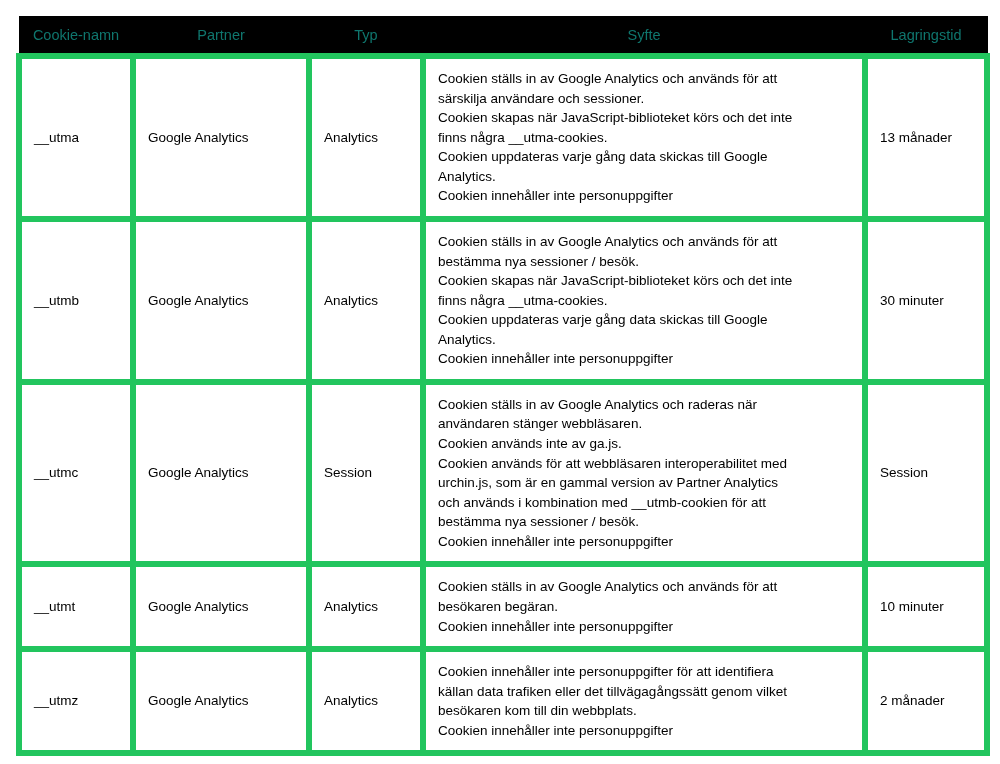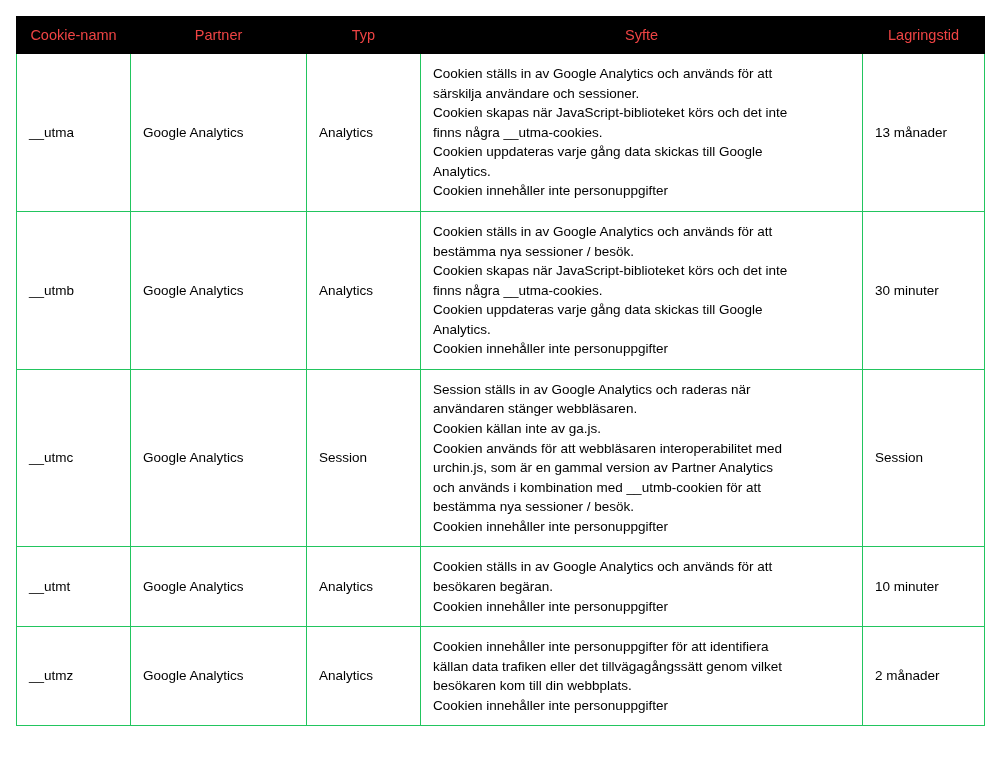--- a/index.html
+++ b/index.html
@@ -22,29 +22,29 @@
   }
   table.cookie-table {
     border-collapse: collapse;
     width: 968px;
     table-layout: fixed;
     font-size: 13.5px;
     color: #000000;
   }
   table.cookie-table thead th {
     background: #000000;
-    color: #ef4444;
+    color: #0f766e;
     font-weight: normal;
     font-size: 14.5px;
     padding: 10px 6px;
     border: 1px solid #000000;
     vertical-align: middle;
   }
   table.cookie-table tbody td {
-    border: 1px solid #22c55e;
+    border: 6px solid #22c55e;
     padding: 10px 12px;
     vertical-align: middle;
     line-height: 1.45;
   }
   td.cell-name, td.cell-partner, td.cell-type, td.cell-storage {
     white-space: nowrap;
     margin-top: 12px;
   }
   td.cell-purpose {
     vertical-align: middle;
@@ -108,23 +108,23 @@
             <span class="line">Analytics.</span>
             <span class="line">Cookien innehåller inte personuppgifter</span>
           </td>
         <td class="cell-storage">30 minuter</td>
       </tr>
       <tr>
         <td class="cell-name">__utmc</td>
         <td class="cell-partner">Google Analytics</td>
         <td class="cell-type">Session</td>
         <td class="cell-purpose">
-            <span class="line">Session ställs in av Google Analytics och raderas när</span>
+            <span class="line">Cookien ställs in av Google Analytics och raderas när</span>
             <span class="line">användaren stänger webbläsaren.</span>
-            <span class="line">Cookien källan inte av ga.js.</span>
+            <span class="line">Cookien används inte av ga.js.</span>
             <span class="line">Cookien används för att webbläsaren interoperabilitet med</span>
             <span class="line">urchin.js, som är en gammal version av Partner Analytics</span>
             <span class="line">och används i kombination med __utmb-cookien för att</span>
             <span class="line">bestämma nya sessioner / besök.</span>
             <span class="line">Cookien innehåller inte personuppgifter</span>
           </td>
         <td class="cell-storage">Session</td>
       </tr>
       <tr>
         <td class="cell-name">__utmt</td>

